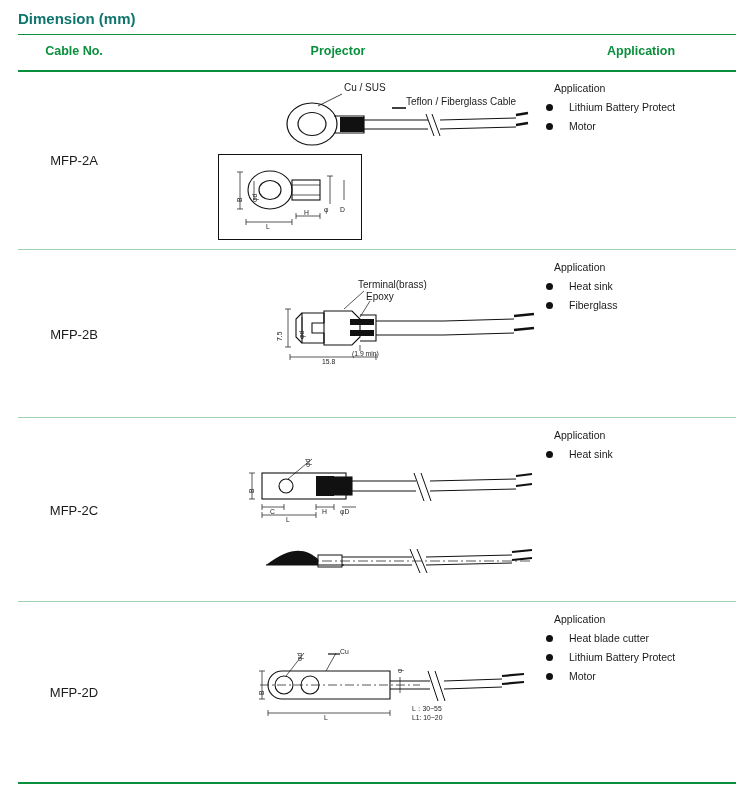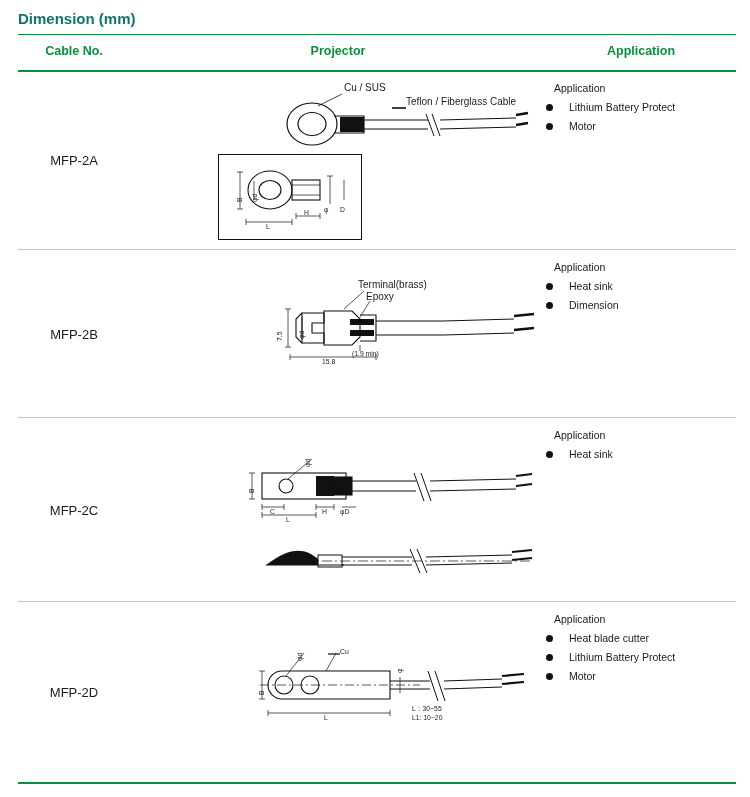--- a/index.html
+++ b/index.html
@@ -273,21 +273,21 @@
     </div>
 
     <div class="app">
       <div class="app-title">Application</div>
       <div class="app-item">
         <span class="bullet"></span>
         <span>Heat sink</span>
       </div>
       <div class="app-item">
         <span class="bullet"></span>
-        <span>Dimension</span>
+        <span>Fiberglass</span>
       </div>
     </div>
   </div>
   <div class="sep" style="top:417px;"></div>
 
   <div class="row" style="top:419px;height:182px;">
     <div class="part">MFP-2C</div>
 
     <div class="dim">
 

